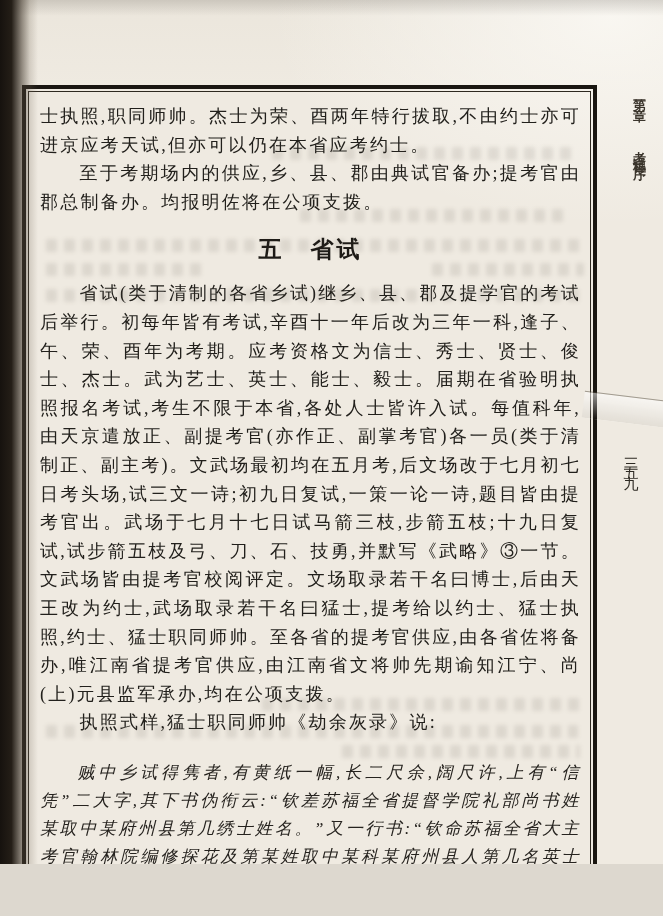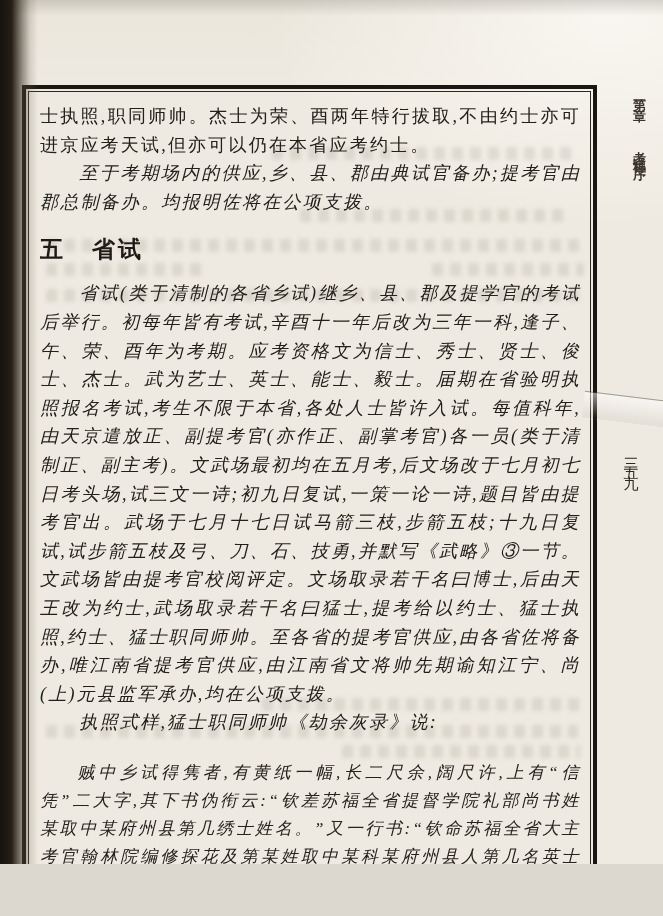--- a/index.html
+++ b/index.html
@@ -31,23 +31,23 @@
   .frame::after{
     content:"";position:absolute;inset:2px;border:1.5px solid #2e2920;pointer-events:none;
   }
   .content{
     position:absolute;left:14px;right:12px;top:13px;
   }
   p.body-text{
     margin:0;font-size:18px;line-height:28.6px;letter-spacing:2.2px;
     text-align:justify;word-break:break-all;color:#22201c;
   }
-  .indent{text-indent:2.2em;font-style:italic;}
+  .indent{text-indent:2.2em;}
   h2.section-heading{
-    margin:18px 0 14px 0;
+    margin:18px 0 14px 0;text-align:center;
     font-size:23px;font-weight:700;letter-spacing:3px;color:#1d1a16;
   }
   .quote-block{
     margin:22px 0 0 0;font-style:italic;
     font-size:17px;line-height:28.2px;letter-spacing:2.4px;
     text-align:justify;word-break:break-all;text-indent:2.2em;color:#26231f;
   }
   
   .chapter-col{
     position:absolute;top:88px;right:15px;z-index:4;

